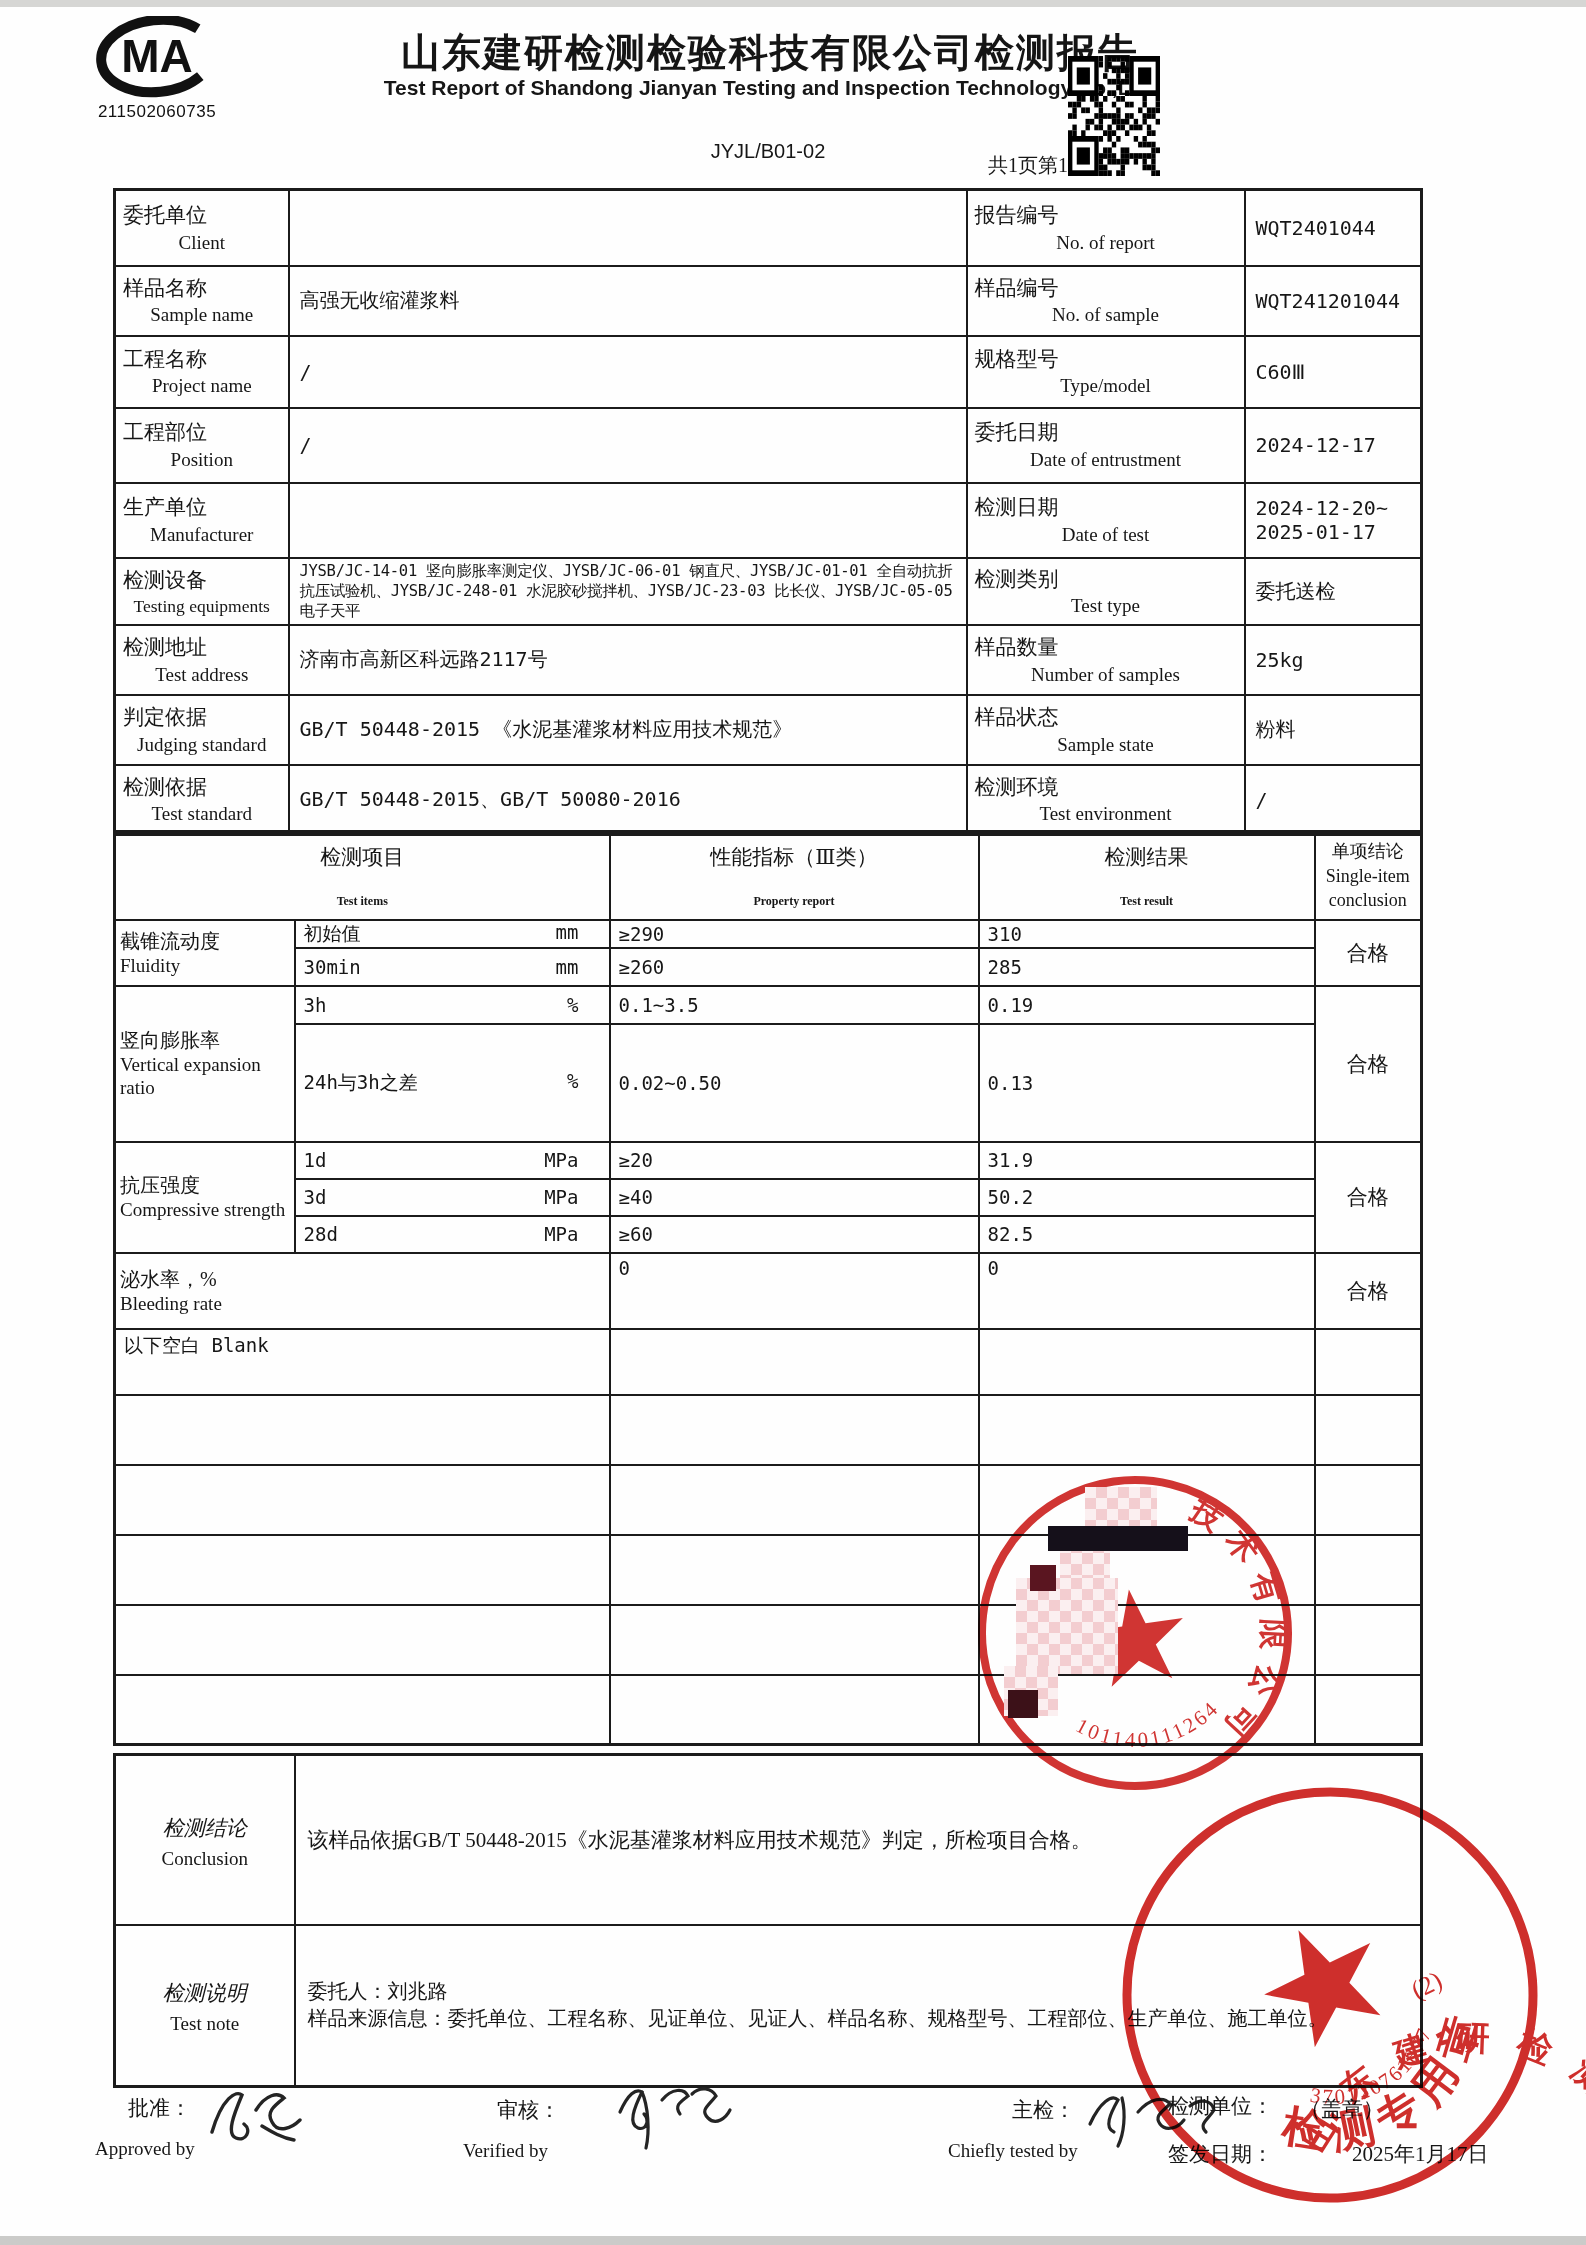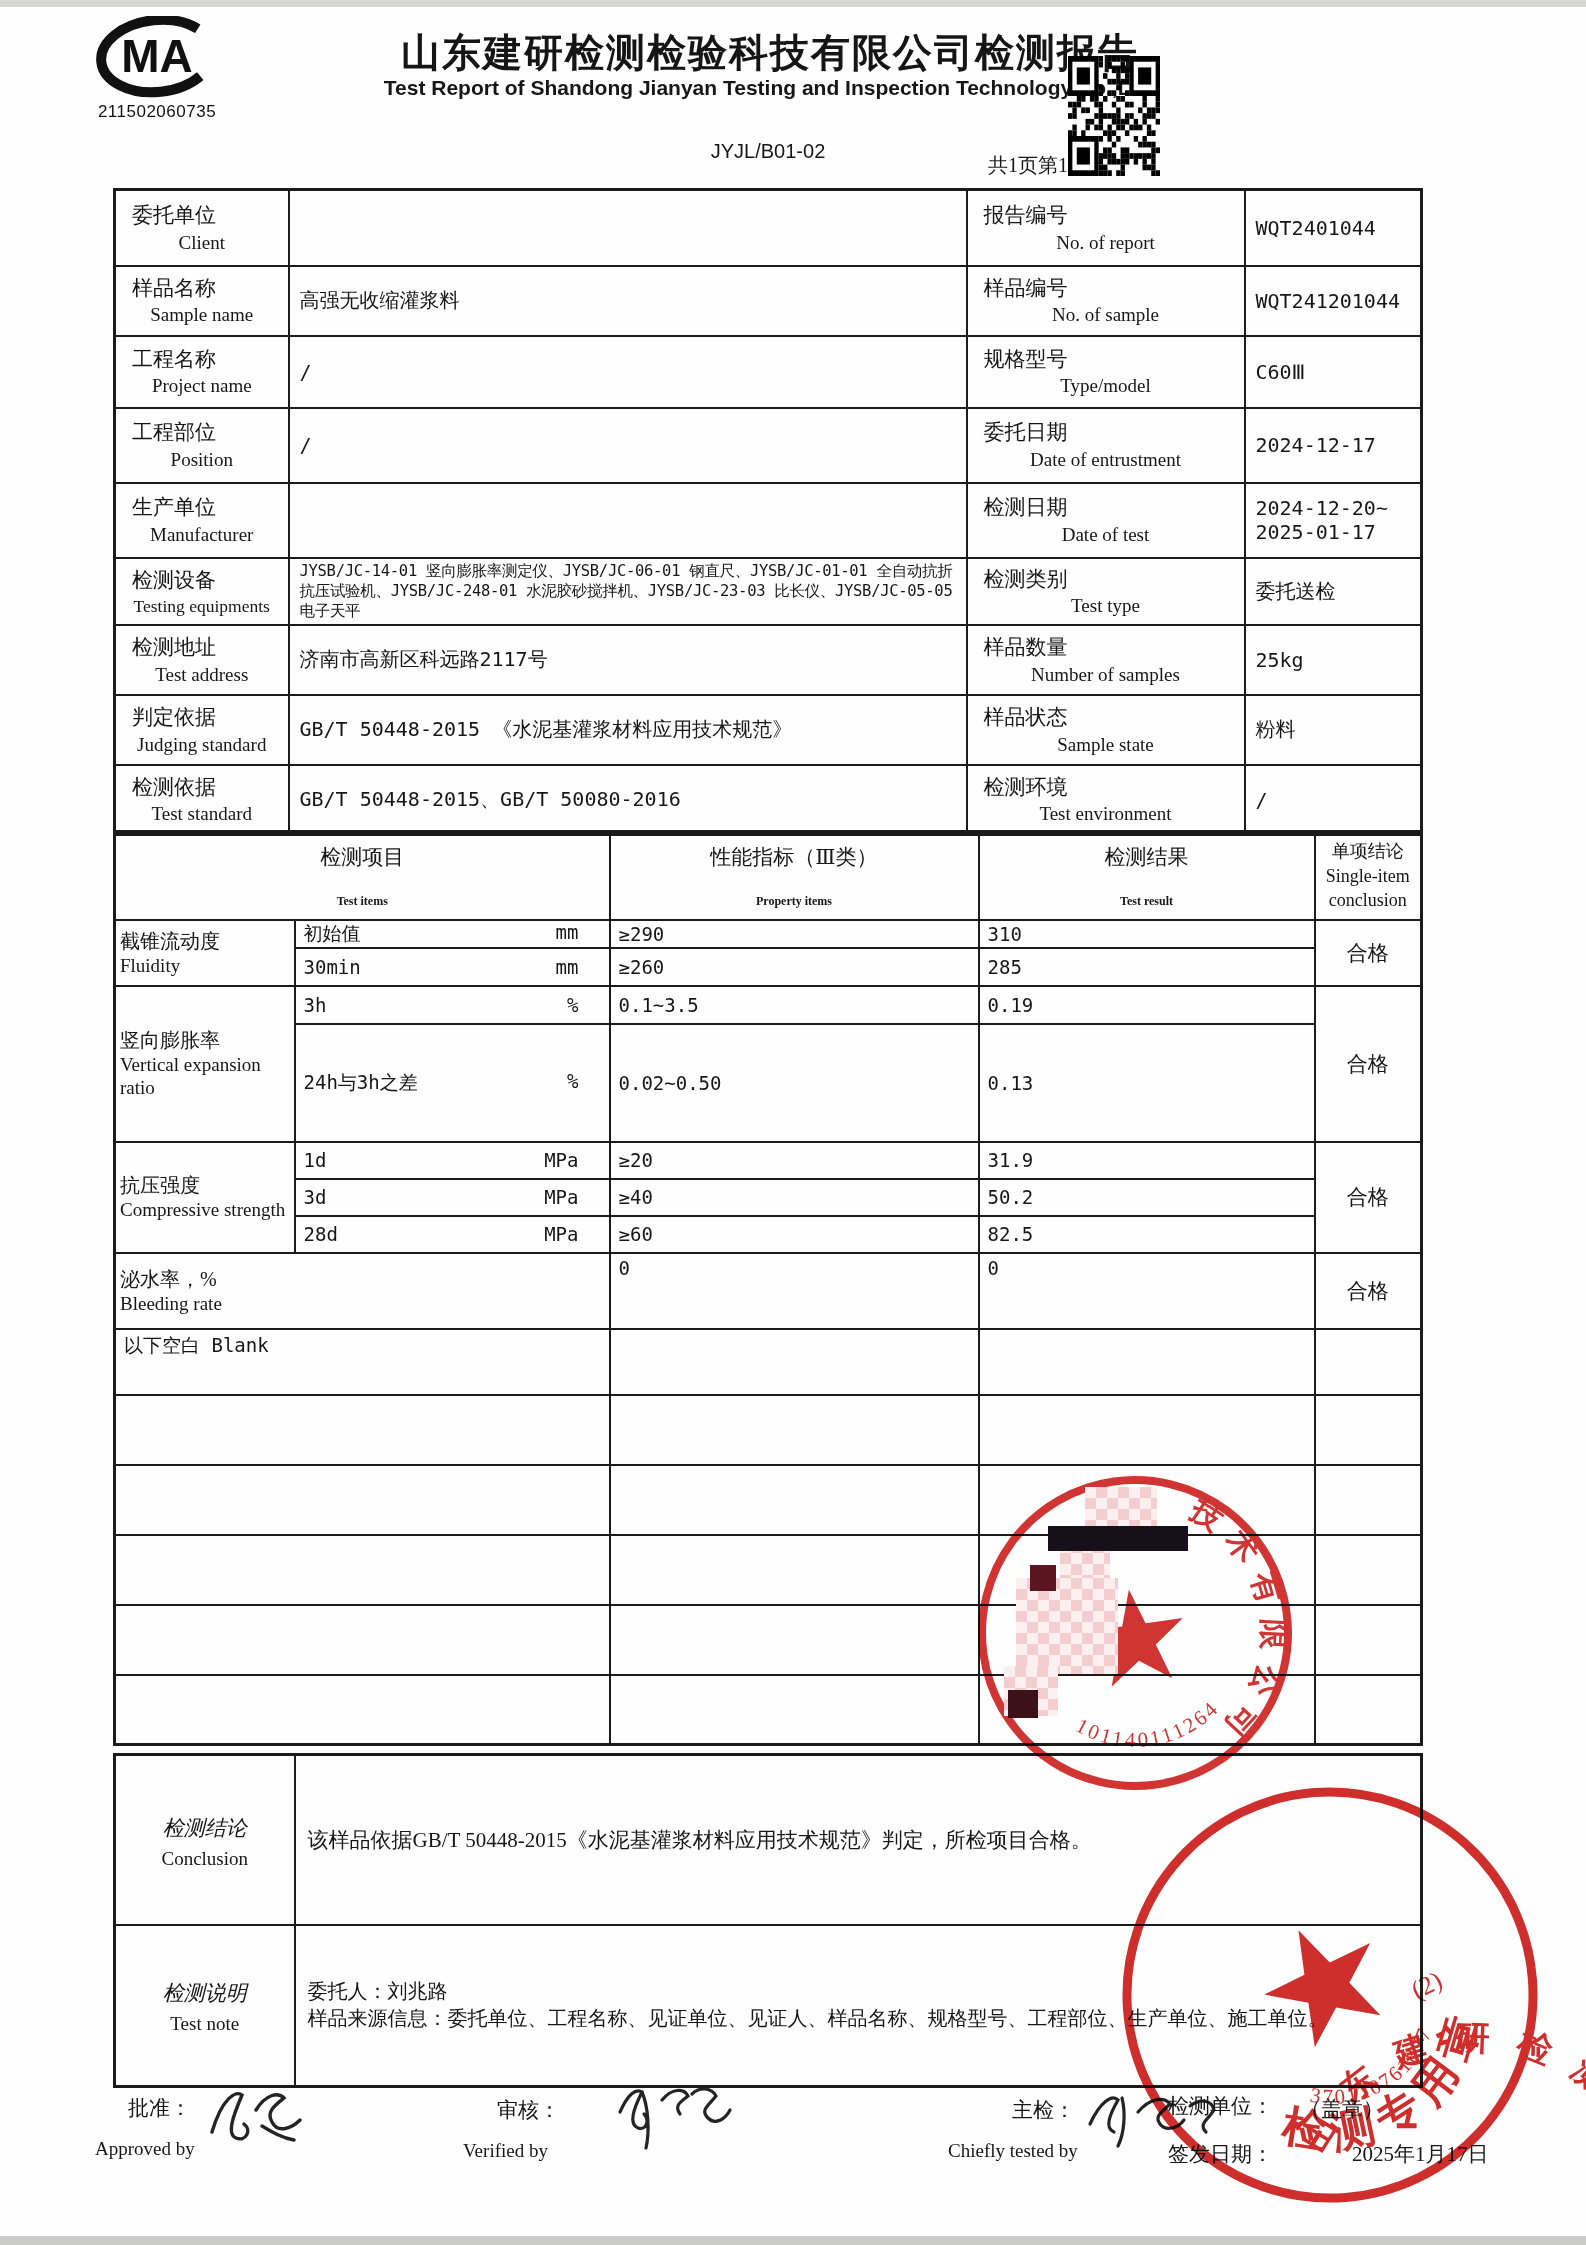--- a/index.html
+++ b/index.html
@@ -19,21 +19,21 @@
             font-family:"Liberation Sans","DejaVu Sans",sans-serif;white-space:nowrap;}
   .form-code{top:140px;left:768px;transform:translateX(-50%);font-size:20px;
              font-family:"Liberation Sans","DejaVu Sans",sans-serif;}
   .page-info{top:152px;left:988px;font-size:20px;}
   .qr{left:1068px;top:56px;width:92px;height:120px;}
 
   
   table.tbl{position:absolute;left:113px;border-collapse:collapse;table-layout:fixed;width:1307px;
             border:3px solid #1b1b1b;}
   table.tbl td{border:2px solid #1b1b1b;padding:0;overflow:hidden;}
-  .lab{padding:3px 16px !important;vertical-align:middle;}
+  .lab{padding:3px 7px !important;vertical-align:middle;}
   .lab .zh{font-size:21px;line-height:1.45;}
   .lab .en{font-size:19px;line-height:1.3;text-align:center;}
   .val{font-family:"DejaVu Sans Mono","Liberation Mono",monospace;font-size:20px;
        padding:2px 4px 2px 10px !important;vertical-align:middle;}
   .val.small{font-size:15.5px;line-height:1.32;letter-spacing:-0.3px;}
   .pre{white-space:pre-line;margin-left:48px;}
 
   
   .rhwrap{display:flex;flex-direction:column;justify-content:space-around;height:100%;text-align:center;gap:23px;}
   .rh-zh{font-size:21px;} .rh-en{font-size:12px;font-weight:bold;}
@@ -381,21 +381,21 @@
         <tr style="height:88px">
       <td colspan="2">
             <div class="rhwrap">
               <div class="rh-zh">检测项目</div>
               <div class="rh-en">Test items</div>
             </div>
           </td>
       <td>
             <div class="rhwrap">
               <div class="rh-zh">性能指标（Ⅲ类）</div>
-              <div class="rh-en">Property items</div>
+              <div class="rh-en">Property report</div>
             </div>
           </td>
       <td>
             <div class="rhwrap">
               <div class="rh-zh">检测结果</div>
               <div class="rh-en">Test result</div>
             </div>
           </td>
       <td>
             <div class="concl-head">

